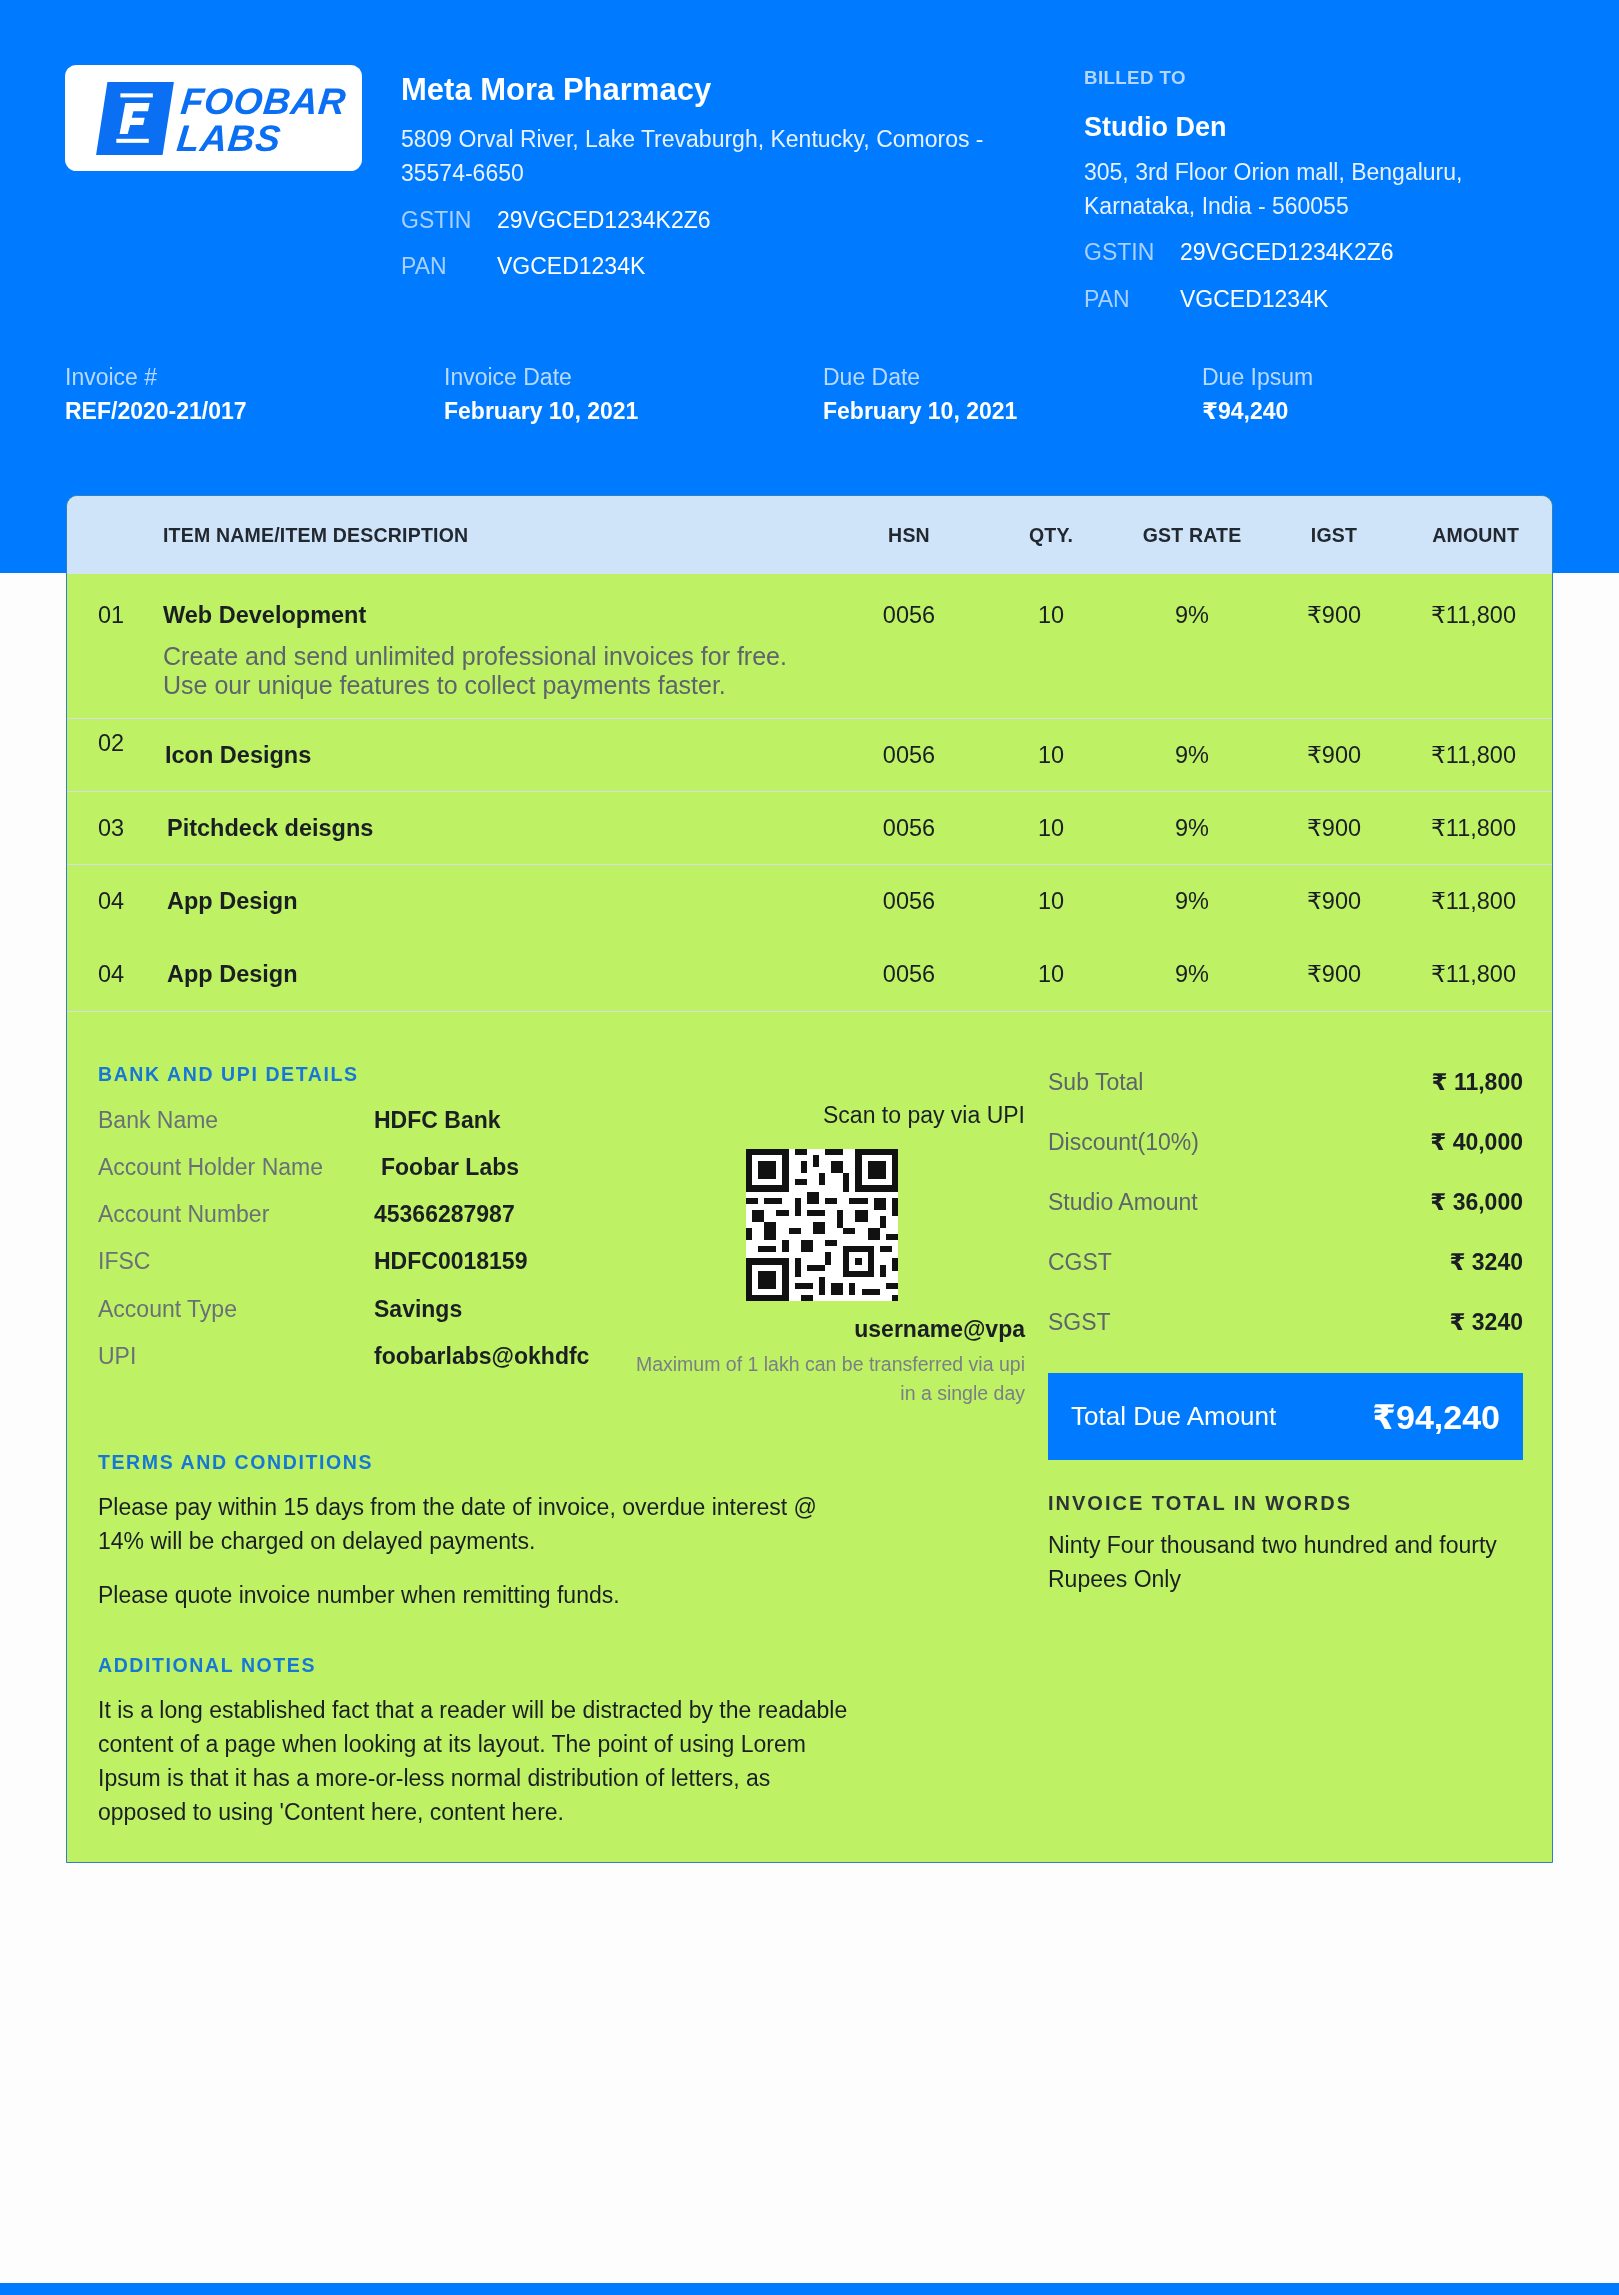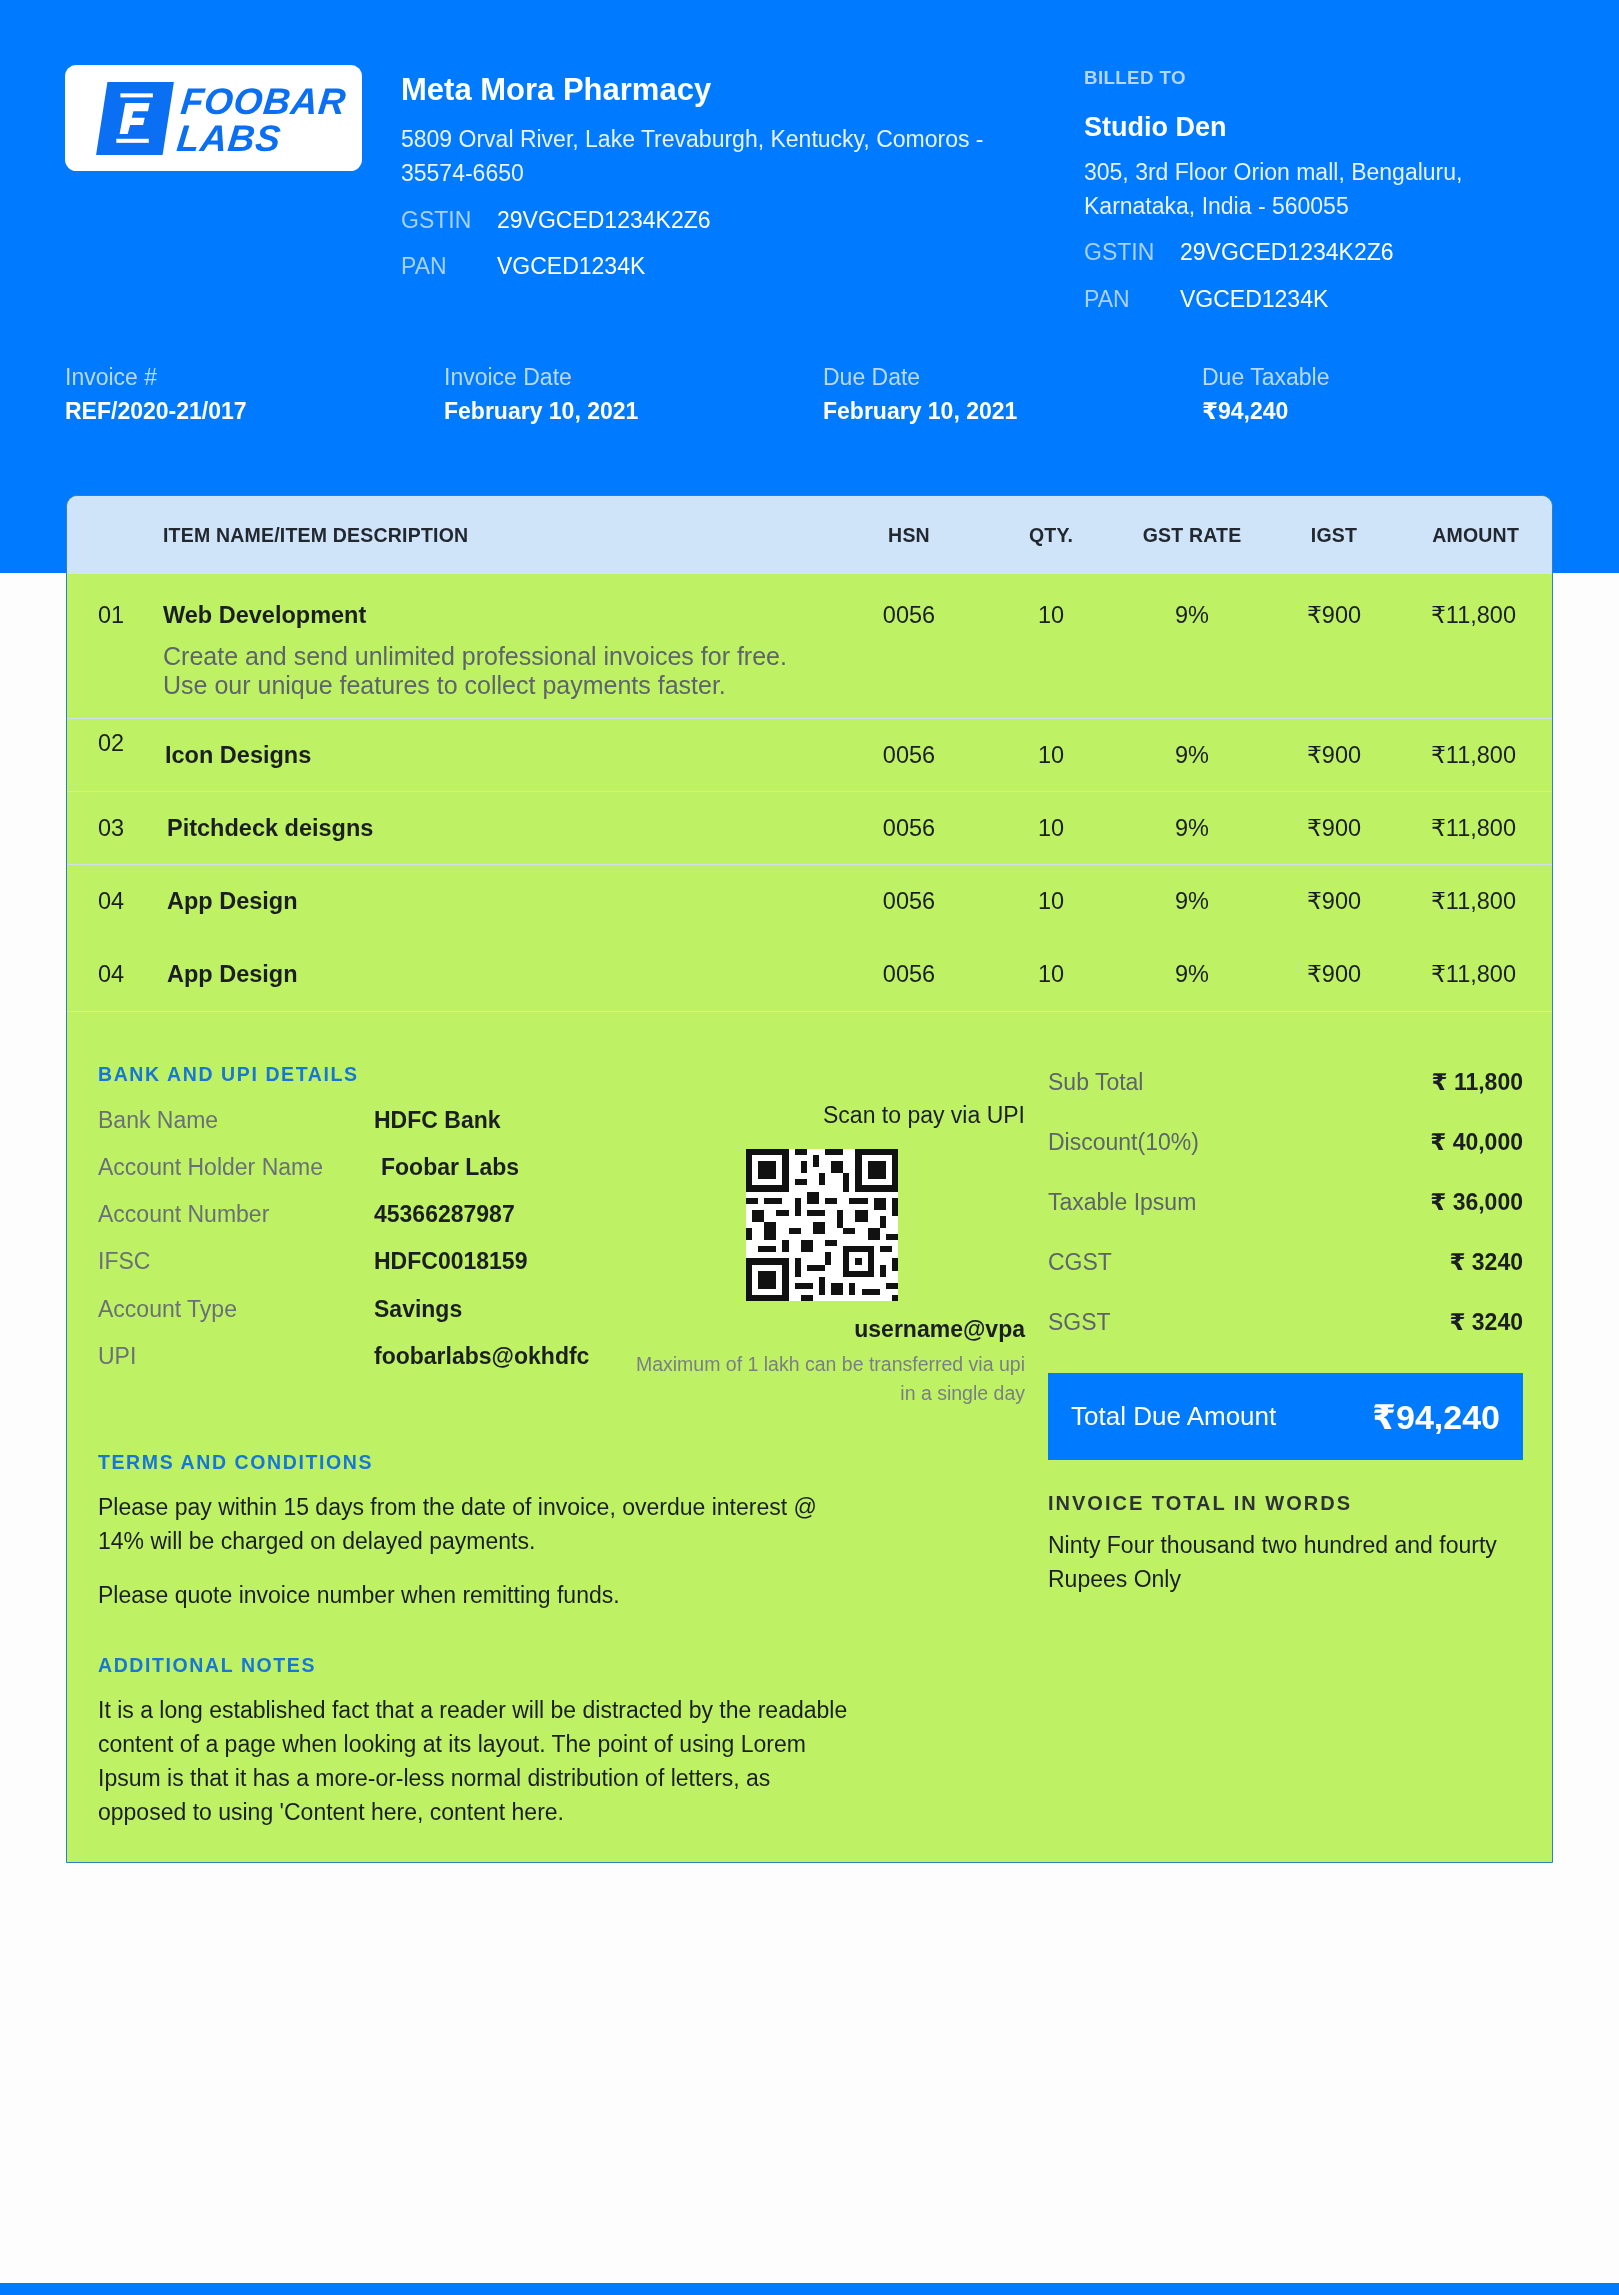--- a/index.html
+++ b/index.html
@@ -160,21 +160,21 @@
   </div>
   <div class="col">
     <div class="lbl">Invoice Date</div>
     <div class="val">February 10, 2021</div>
   </div>
   <div class="col">
     <div class="lbl">Due Date</div>
     <div class="val">February 10, 2021</div>
   </div>
   <div class="col">
-    <div class="lbl">Due Taxable</div>
+    <div class="lbl">Due Ipsum</div>
     <div class="val">₹94,240</div>
   </div>
 </div>
 
 <div class="card">
   <div class="thead">
     <div class="th" style="left:96px;">ITEM NAME/ITEM DESCRIPTION</div>
     <div class="th" style="left:842px; transform:translateX(-50%);">HSN</div>
     <div class="th" style="left:984px; transform:translateX(-50%);text-align:center;">QTY.</div>
     <div class="th" style="left:1125px; transform:translateX(-50%);">GST RATE</div>
@@ -337,21 +337,21 @@
 
   <div class="sum-row" style="top:570px;">
     <span class="k">Sub Total</span>
     <span class="v">₹ 11,800</span>
   </div>
   <div class="sum-row" style="top:630px;">
     <span class="k">Discount(10%)</span>
     <span class="v">₹ 40,000</span>
   </div>
   <div class="sum-row" style="top:690px;">
-    <span class="k">Taxable Ipsum</span>
+    <span class="k">Studio Amount</span>
     <span class="v">₹ 36,000</span>
   </div>
   <div class="sum-row" style="top:750px;">
     <span class="k">CGST</span>
     <span class="v">₹ 3240</span>
   </div>
   <div class="sum-row" style="top:810px;">
     <span class="k">SGST</span>
     <span class="v">₹ 3240</span>
   </div>

